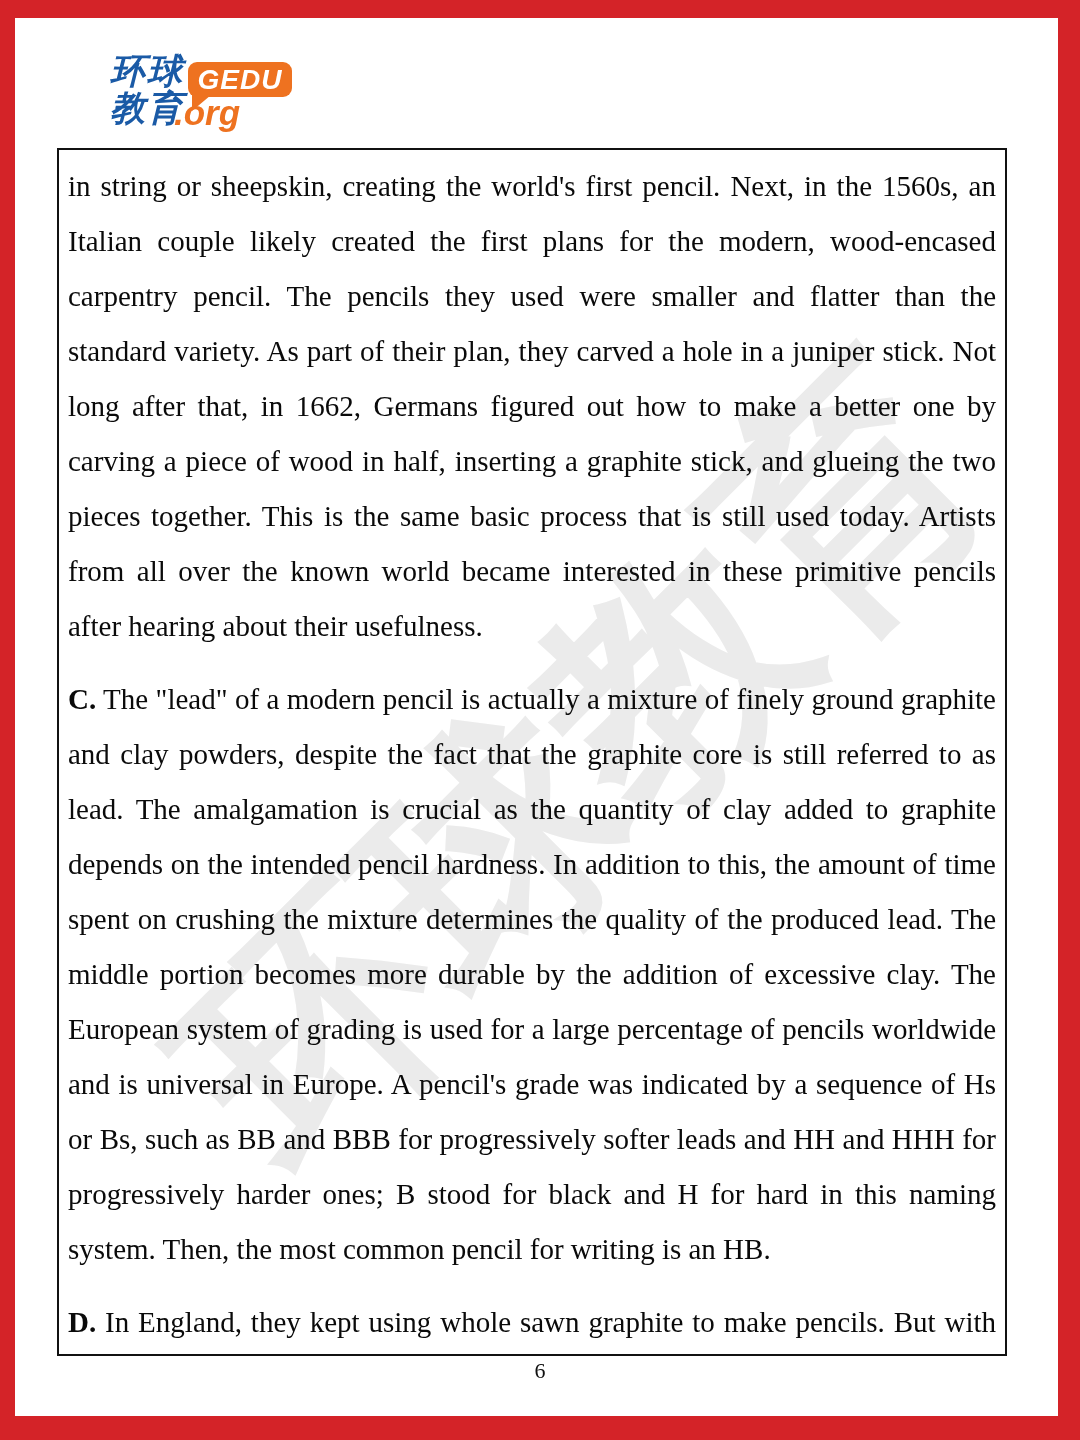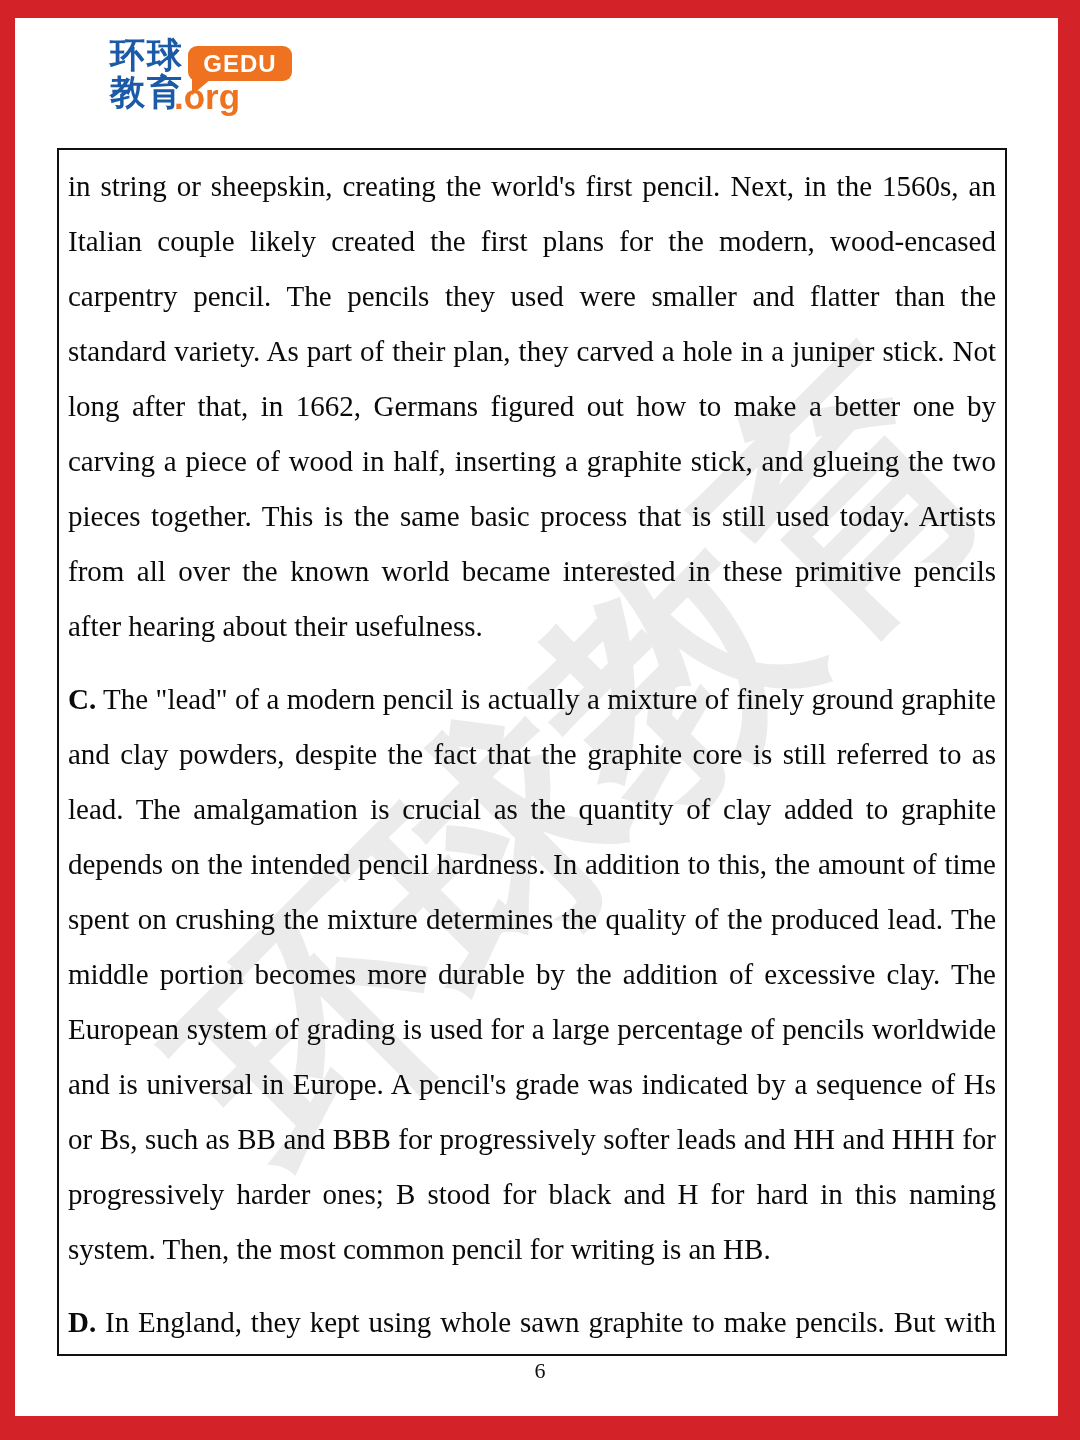--- a/index.html
+++ b/index.html
@@ -8,31 +8,31 @@
     font-family:"Liberation Serif",serif;overflow:hidden;
   }
   
   .frame{
     position:absolute;inset:0;box-sizing:border-box;
     border-style:solid;border-color:#d42328;
     border-width:18px 22px 24px 15px;
     pointer-events:none;z-index:6;
   }
   
-  .logo{position:absolute;left:110px;top:36px;width:210px;height:84px;z-index:2;}
+  .logo{position:absolute;left:110px;top:52px;width:210px;height:84px;z-index:2;font-style:italic;}
   .logo-cn{
     font-family:"Liberation Sans",sans-serif;font-weight:bold;
     color:#1a5aa6;font-size:35px;line-height:37px;letter-spacing:2px;
   }
   .bubble{
     position:absolute;left:78px;top:10px;width:104px;height:35px;
     background:#ee7220;border-radius:9px;
     display:flex;align-items:center;justify-content:center;
     color:#ffffff;font-family:"Liberation Sans",sans-serif;
-    font-weight:bold;font-size:24px;letter-spacing:1px;
+    font-weight:bold;font-size:28px;letter-spacing:1px;
   }
   .bubble::after{
     content:"";position:absolute;left:4px;bottom:-14px;
     width:0;height:0;border-top:16px solid #ee7220;border-right:19px solid transparent;
   }
   .org{
     position:absolute;left:64px;top:42px;
     color:#ee7220;font-family:"Liberation Sans",sans-serif;
     font-weight:bold;font-size:35px;line-height:38px;
   }

